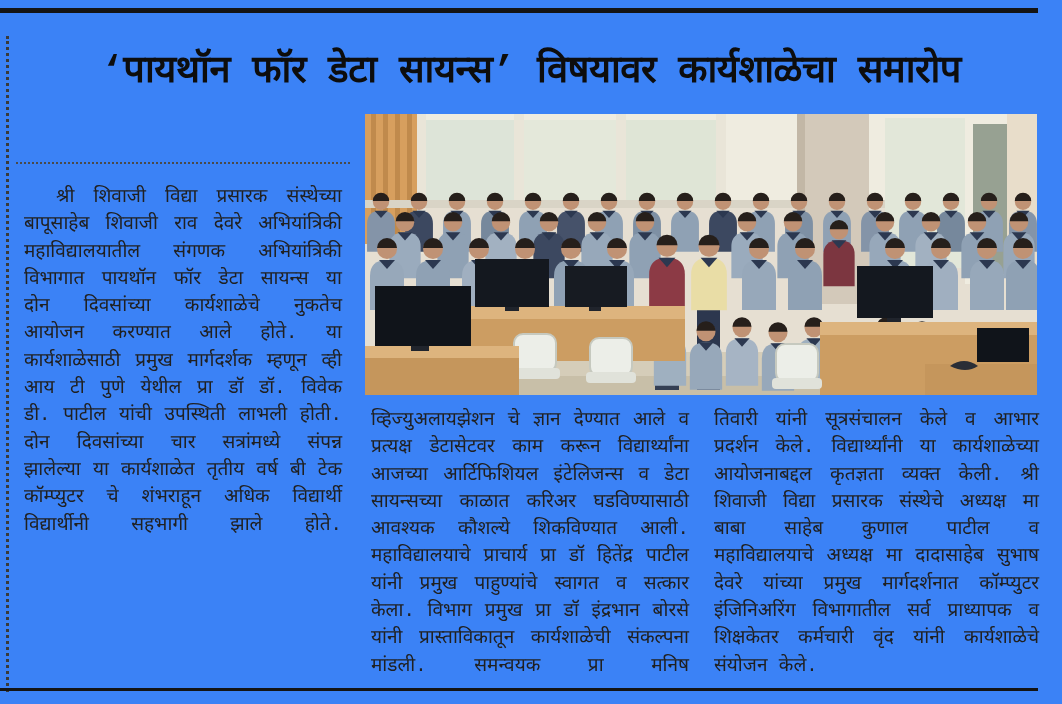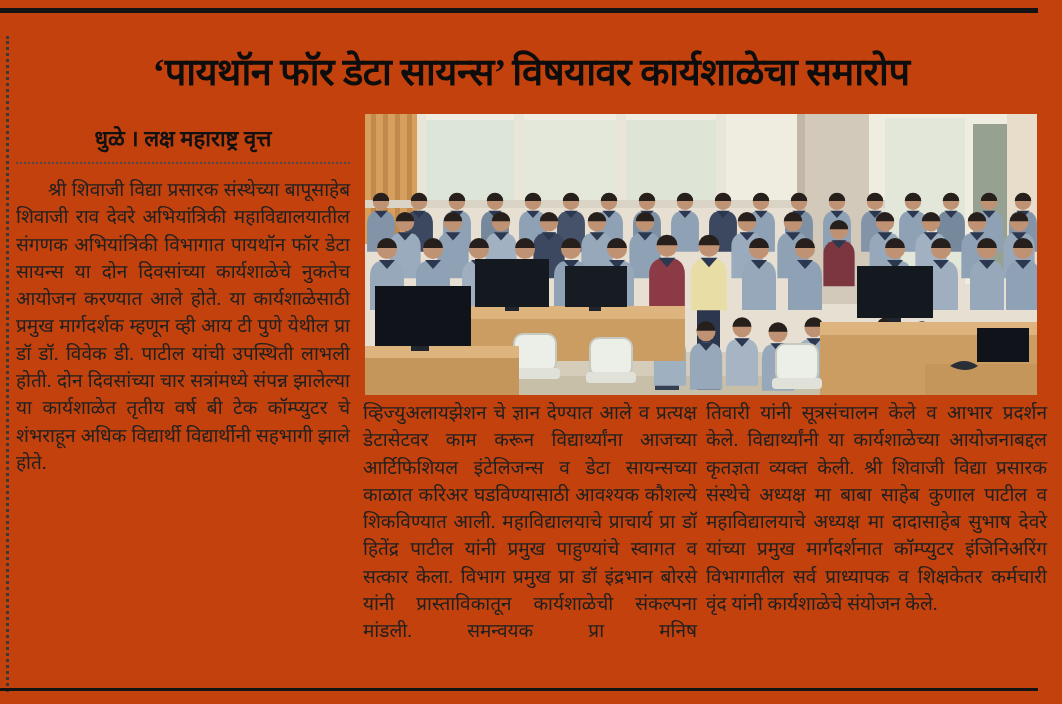--- a/index.html
+++ b/index.html
@@ -1,34 +1,34 @@
 <!DOCTYPE html>
 <html><head>
 <meta charset="utf-8">
 <style>
   html,body{margin:0;padding:0;background:#ffffff;}
   #paper{
-    position:relative;width:1062px;height:704px;background:#c2410c;
-    font-family:Liberation Serif, serif;color:#1b1b1b;overflow:hidden;
+    position:relative;width:1062px;height:704px;background:#3b82f6;
+    font-family:Liberation Mono, monospace;color:#1b1b1b;overflow:hidden;
   }
   .top-rule{position:absolute;left:0;top:8px;width:1038px;height:5px;background:#141414;}
   .bottom-rule{position:absolute;left:0;top:688px;width:1038px;height:3px;background:#141414;}
   .left-dotted{position:absolute;left:6px;top:36px;height:656px;width:0;border-left:3px dotted #3a3a3a;}
   .headline{
     position:absolute;left:24px;top:36px;width:1014px;height:72px;
     font-size:38px;font-weight:bold;letter-spacing:-0.5px;color:#0d0d0d;
     text-align:center;white-space:nowrap;line-height:72px;
   }
   .byline{
     position:absolute;left:16px;top:122px;width:334px;
     text-align:center;font-weight:bold;font-size:22px;color:#111;
   }
   .byline-rule{position:absolute;left:16px;top:162px;width:334px;height:0;border-top:2px dotted #4a4a4a;}
   .col{position:absolute;font-size:19px;line-height:27.3px;text-align:justify;color:#202020;}
-  .col p{margin:0;}
+  .col p{margin:8px;}
   .col p.indent{text-indent:32px;}
   .fill-last{text-align-last:justify;}
   #col1{left:16px;top:176px;width:334px;}
   #col2{left:363px;top:399px;width:334px;}
   #col3{left:706px;top:399px;width:341px;}
   .photo{
     position:absolute;left:365px;top:114px;width:672px;height:281px;
     background:#e6e0d4;overflow:hidden;
   }
   .photo svg{display:block;}
@@ -36,21 +36,20 @@
 </head>
 <body>
 
 <div id="paper">
 
   <div class="top-rule"></div>
   <div class="left-dotted"></div>
 
   <div class="headline">‘पायथॉन फॉर डेटा सायन्स’ विषयावर कार्यशाळेचा समारोप</div>
 
-  <div class="byline">धुळे । लक्ष महाराष्ट्र वृत्त</div>
   <div class="byline-rule"></div>
 
   <div id="col1" class="col">
     <p class="indent fill-last">श्री शिवाजी विद्या प्रसारक संस्थेच्या बापूसाहेब शिवाजी राव देवरे अभियांत्रिकी महाविद्यालयातील संगणक अभियांत्रिकी विभागात पायथॉन फॉर डेटा सायन्स या दोन दिवसांच्या कार्यशाळेचे नुकतेच आयोजन करण्यात आले होते. या कार्यशाळेसाठी प्रमुख मार्गदर्शक म्हणून व्ही आय टी पुणे येथील प्रा डॉ डॉ. विवेक डी. पाटील यांची उपस्थिती लाभली होती. दोन दिवसांच्या चार सत्रांमध्ये संपन्न झालेल्या या कार्यशाळेत तृतीय वर्ष बी टेक कॉम्प्युटर चे शंभराहून अधिक विद्यार्थी विद्यार्थीनी सहभागी झाले होते.</p>
   </div>
 
   <div class="photo">
     <svg width="672" height="281" viewBox="0 0 672 281" role="img" aria-label="Group photo of workshop participants — rows of students in grey polo uniforms standing and kneeling in a computer lab with wooden desks, monitors and white chairs; two guests in maroon and yellow shirts at the center">
       <defs>
         <g id="prs">

